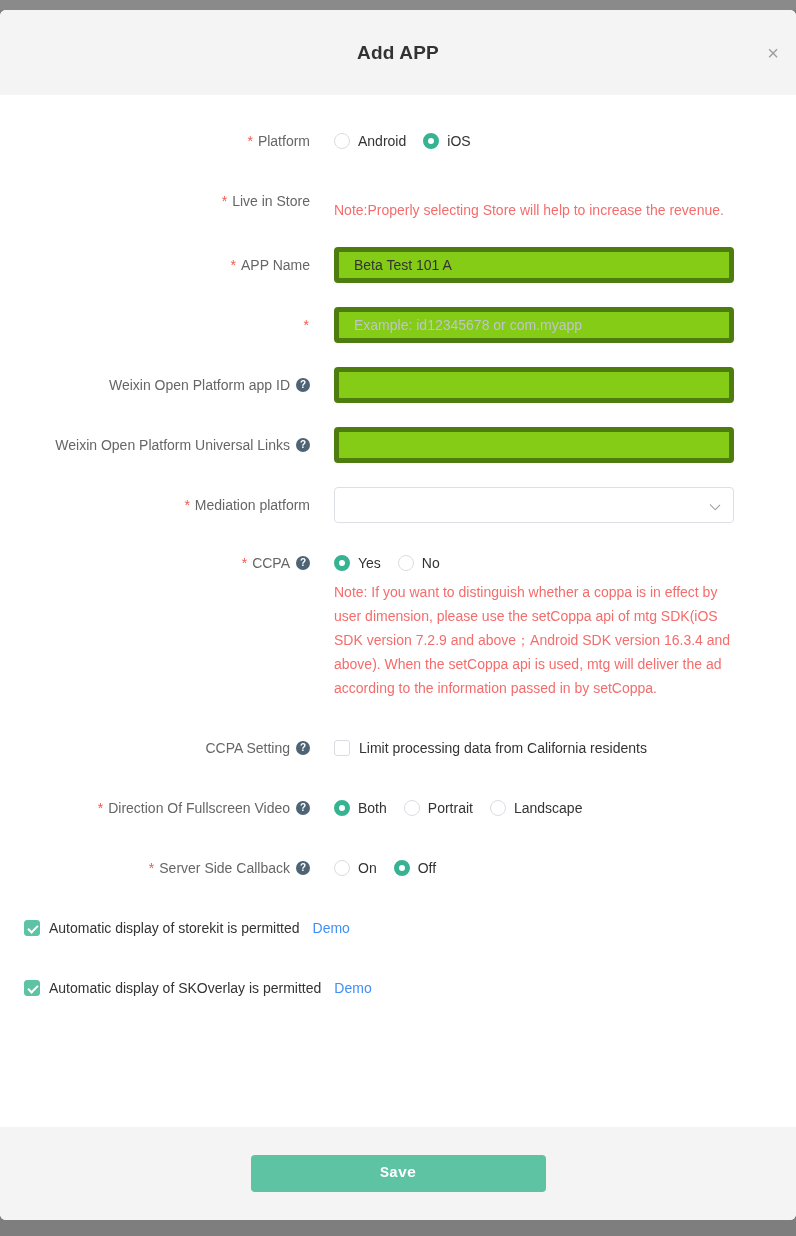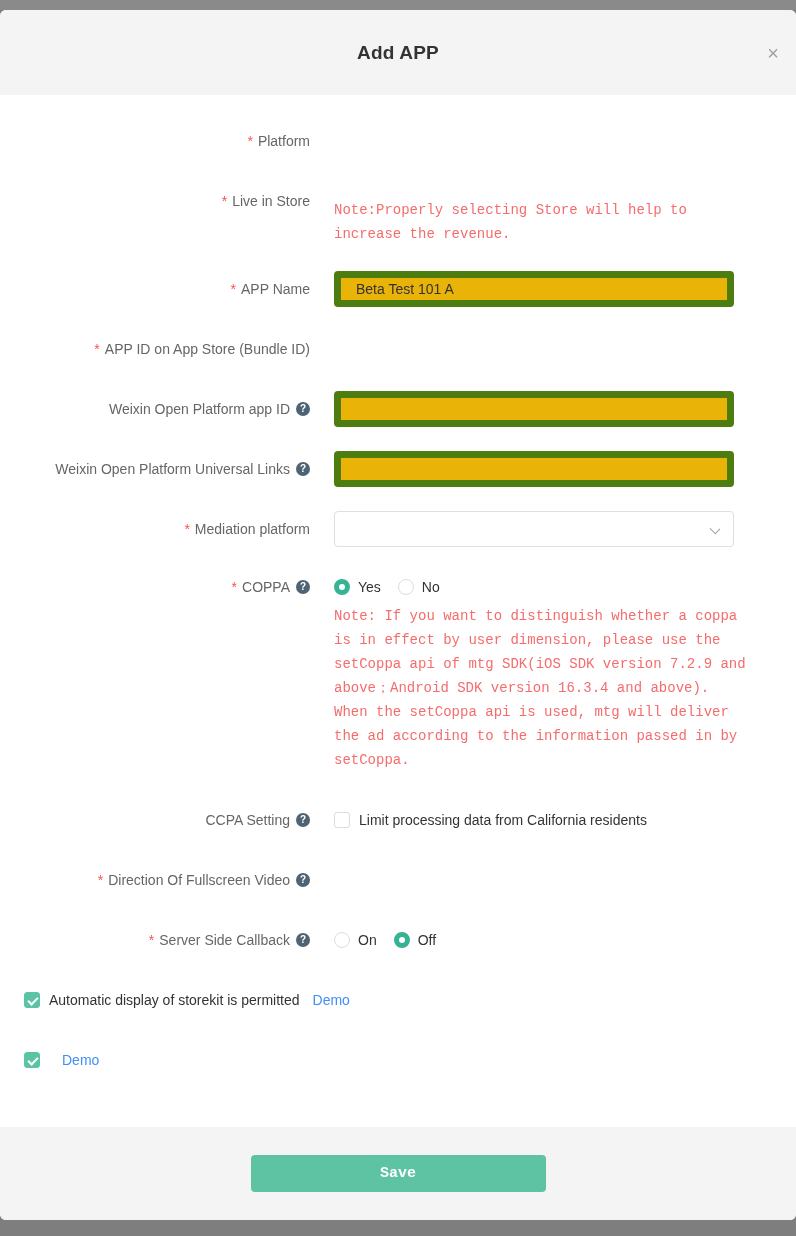--- a/index.html
+++ b/index.html
@@ -62,41 +62,41 @@
   .radio-opt { display:flex; align-items:center; gap:8px; cursor:pointer; }
   .radio {
     width:16px; height:16px; border-radius:50%;
     border:1px solid #d9dde3; background:#ffffff;
   }
   .radio.checked { border:5px solid #35b392; }
   .opt-text { font-size:14px; color:#333333; }
   
   .text-input {
     width:400px; height:36px;
-    border:7px solid #4d7c0f; border-radius:4px;
+    border:5px solid #4d7c0f; border-radius:4px;
     padding:0 15px; font-size:14px; color:#333333;
     font-family:"Liberation Sans", sans-serif;
-    outline:none; background:#eab308;
+    outline:none; background:#84cc16;
   }
   .text-input::placeholder { color:#c0c4cc; }
   .select-box {
     width:400px; height:36px;
     border:1px solid #dcdfe6; border-radius:4px;
     background:#fff; position:relative; cursor:pointer;
   }
   .chevron {
     position:absolute; right:14px; top:13px;
     width:8px; height:8px;
     border-right:1.5px solid #999999; border-bottom:1.5px solid #999999;
     transform:rotate(45deg) scale(1,0.9);
   }
   
   .note {
     font-size:14px; color:#f56c6c; line-height:24px;
-    margin-top:7px; width:412px;font-family:Liberation Mono, monospace;
+    margin-top:7px; width:412px;
   }
   
   .check-line { display:flex; align-items:center; height:20px; }
   .checkbox {
     width:16px; height:16px; border-radius:3px;
     border:1px solid #d9dde3; background:#ffffff;
     margin-right:9px; position:relative; cursor:pointer; flex-shrink:0;
   }
   .checkbox.checked { background:#5cc4a4; border-color:#5cc4a4; }
   .checkbox.checked::after {
@@ -139,20 +139,32 @@
     <div class="close-btn">×</div>
   </div>
 
   <div class="form-body">
 
     <div class="row mb40">
       <div class="label">
         <span class="req">*</span>
         <span>Platform</span>
       </div>
+      <div class="control">
+        <div class="opt-line">
+          <span class="radio-opt">
+            <span class="radio"></span>
+            <span class="opt-text">Android</span>
+          </span>
+          <span class="radio-opt">
+            <span class="radio checked"></span>
+            <span class="opt-text">iOS</span>
+          </span>
+        </div>
+      </div>
     </div>
 
     <div class="row row-live">
       <div class="label">
         <span class="req">*</span>
         <span>Live in Store</span>
       </div>
       <div class="control">
         <div class="note">Note:Properly selecting Store will help to increase the revenue.</div>
       </div>
@@ -164,21 +176,23 @@
         <span>APP Name</span>
       </div>
       <div class="control">
         <input class="text-input" type="text" value="Beta Test 101 A" style="">
       </div>
     </div>
 
     <div class="row input-row mb24">
       <div class="label">
         <span class="req">*</span>
-        <span>APP ID on App Store (Bundle ID)</span>
+      </div>
+      <div class="control">
+        <input class="text-input" type="text" placeholder="Example: id12345678 or com.myapp" style="">
       </div>
     </div>
 
     <div class="row input-row mb24">
       <div class="label">
         <span>Weixin Open Platform app ID</span>
         <span class="help-icon">?</span>
       </div>
       <div class="control">
         <input class="text-input" type="text" style="">
@@ -204,21 +218,21 @@
         <div class="select-box">
           <span></span>
           <span class="chevron"></span>
         </div>
       </div>
     </div>
 
     <div class="row row-coppa">
       <div class="label">
         <span class="req">*</span>
-        <span>COPPA</span>
+        <span>CCPA</span>
         <span class="help-icon">?</span>
       </div>
       <div class="control">
         <div class="opt-line">
           <span class="radio-opt">
             <span class="radio checked"></span>
             <span class="opt-text">Yes</span>
           </span>
           <span class="radio-opt">
             <span class="radio"></span>
@@ -240,20 +254,36 @@
           <span class="check-text">Limit processing data from California residents</span>
         </div>
       </div>
     </div>
 
     <div class="row mb40">
       <div class="label">
         <span class="req">*</span>
         <span>Direction Of Fullscreen Video</span>
         <span class="help-icon">?</span>
+      </div>
+      <div class="control">
+        <div class="opt-line">
+          <span class="radio-opt">
+            <span class="radio checked"></span>
+            <span class="opt-text">Both</span>
+          </span>
+          <span class="radio-opt">
+            <span class="radio"></span>
+            <span class="opt-text">Portrait</span>
+          </span>
+          <span class="radio-opt">
+            <span class="radio"></span>
+            <span class="opt-text">Landscape</span>
+          </span>
+        </div>
       </div>
     </div>
 
     <div class="row mb40">
       <div class="label">
         <span class="req">*</span>
         <span>Server Side Callback</span>
         <span class="help-icon">?</span>
       </div>
       <div class="control">
@@ -272,20 +302,21 @@
 
     <div class="row">
       <div class="control">
         <div class="check-line">
           <span class="checkbox checked"></span>
           <span class="check-text">Automatic display of storekit is permitted</span>
           <span class="demo-link">Demo</span>
         </div>
         <div class="check-line stack-gap">
           <span class="checkbox checked"></span>
+          <span class="check-text">Automatic display of SKOverlay is permitted</span>
           <span class="demo-link">Demo</span>
         </div>
       </div>
     </div>
 
   </div>
 
   <div class="modal-footer">
     <button class="save-btn">Save</button>
   </div>

